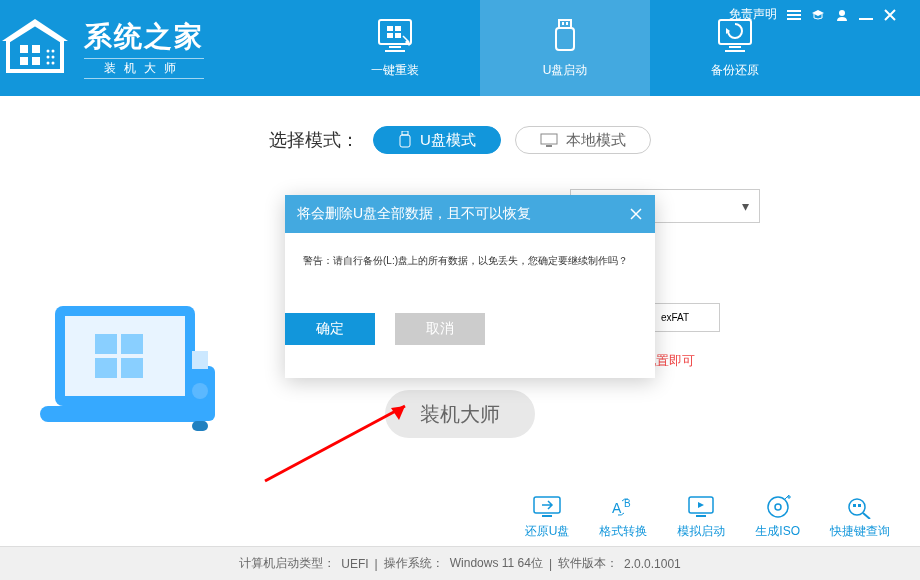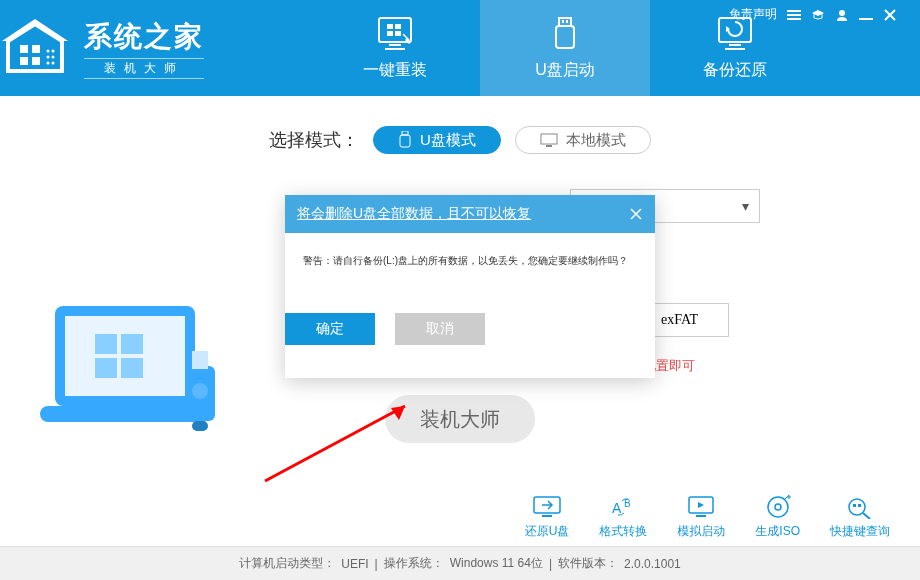--- a/index.html
+++ b/index.html
@@ -9,51 +9,51 @@
 .logo-area { display: flex; align-items: flex-end; gap: 14px; }
 .logo-icon { width: 70px; height: 60px; }
 .logo-text { color: #fff; }
 .logo-title { font-size: 28px; font-weight: bold; letter-spacing: 2px; }
 .logo-sub { font-size: 12px; letter-spacing: 8px; border-top: 1px solid rgba(255,255,255,0.6); border-bottom: 1px solid rgba(255,255,255,0.6); padding: 1px 0; margin-top: 2px; text-align: center; }
 
 .nav { display: flex; position: absolute; left: 310px; top: 0; height: 96px; }
 .nav-item { width: 170px; display: flex; flex-direction: column; align-items: center; justify-content: center; color: #fff; cursor: pointer; gap: 8px; }
 .nav-item.active { background: #43a9e0; }
 .nav-icon { width: 40px; height: 36px; display: flex; align-items: center; justify-content: center; }
-.nav-label { font-size: 16px; }
+.nav-label { font-size: 12px; }
 
 .top-controls { position: absolute; right: 23px; top: 6px; display: flex; gap: 10px; align-items: center; color: #fff; font-size: 12px; }
 .top-controls span, .top-controls svg { cursor: pointer; }
 
 .content { position: relative; height: 450px; padding: 30px 40px 0; }
 
 .mode-row { display: flex; align-items: center; justify-content: center; gap: 14px; margin-bottom: 35px; }
 .mode-label { font-size: 18px; color: #333; }
 .mode-btn { height: 28px; padding: 0 24px; border-radius: 20px; display: flex; align-items: center; gap: 8px; font-size: 15px; cursor: pointer; border: 1px solid #ccc; color: #666; }
 .mode-btn.active { background: #1296db; color: #fff; border-color: #1296db; }
 
 .illustration { position: absolute; left: 35px; top: 200px; width: 210px; height: 180px; }
 
 .main-panel { margin-left: 260px; width: 560px; }
 .field-row { display: flex; align-items: center; gap: 12px; margin-bottom: 20px; }
 .dropdown { flex: 1; height: 34px; border: 1px solid #ccc; display: flex; align-items: center; padding: 0 10px; font-size: 14px; color: #555; justify-content: space-between; }
-.seg { padding: 8px 30px; border: 1px solid #ccc; font-size: 14px; cursor: pointer; margin-left: -1px; font-family: Liberation Serif, serif; }
+.seg { padding: 8px 30px; border: 1px solid #ccc; font-size: 10px; cursor: pointer; margin-left: -1px; }
 .seg:first-child { margin-left: 0; }
 .hint-text { color: #ef4444; font-size: 13px; margin-left: 90px; }
 
 .start-btn { margin: 20px auto 0; width: 150px; height: 48px; background: #e8e8e8; border-radius: 24px; display: flex; align-items: center; justify-content: center; font-size: 20px; color: #666; cursor: pointer; }
 
 .bottom-tools { position: absolute; bottom: 6px; right: 30px; display: flex; gap: 30px; }
 .tool { display: flex; flex-direction: column; align-items: center; gap: 4px; color: #1296db; font-size: 12px; cursor: pointer; }
 .tool-icon { width: 30px; height: 24px; }
 
 .statusbar { height: 34px; background: #f0f0f0; border-top: 1px solid #ddd; display: flex; align-items: center; justify-content: center; font-size: 12px; color: #666; gap: 6px; }
 
 .dialog { position: absolute; left: 285px; top: 99px; width: 370px; background: #fff; box-shadow: 0 4px 20px rgba(0,0,0,0.2); }
-.dialog-header { background: #43a9e0; color: #fff; height: 38px; display: flex; align-items: center; justify-content: space-between; padding: 0 12px; font-size: 14px; text-decoration: underline; }
+.dialog-header { background: #43a9e0; color: #fff; height: 38px; display: flex; align-items: center; justify-content: space-between; padding: 0 12px; font-size: 14px; }
 .dialog-body { padding: 20px 18px; font-size: 10px; color: #333; line-height: 1.6; min-height: 80px; }
 .dialog-footer { display: flex; justify-content: flex-start; gap: 20px; padding-bottom: 33px; }
 .dlg-btn { width: 90px; height: 32px; display: flex; align-items: center; justify-content: center; font-size: 14px; cursor: pointer; }
 .dlg-btn.primary { background: #1296db; color: #fff; }
 .dlg-btn.secondary { background: #ccc; color: #fff; }
 
 .arrow { position: absolute; left: 255px; top: 300px; width: 170px; height: 90px; pointer-events: none; }
 </style>
 </head>
 <body>

